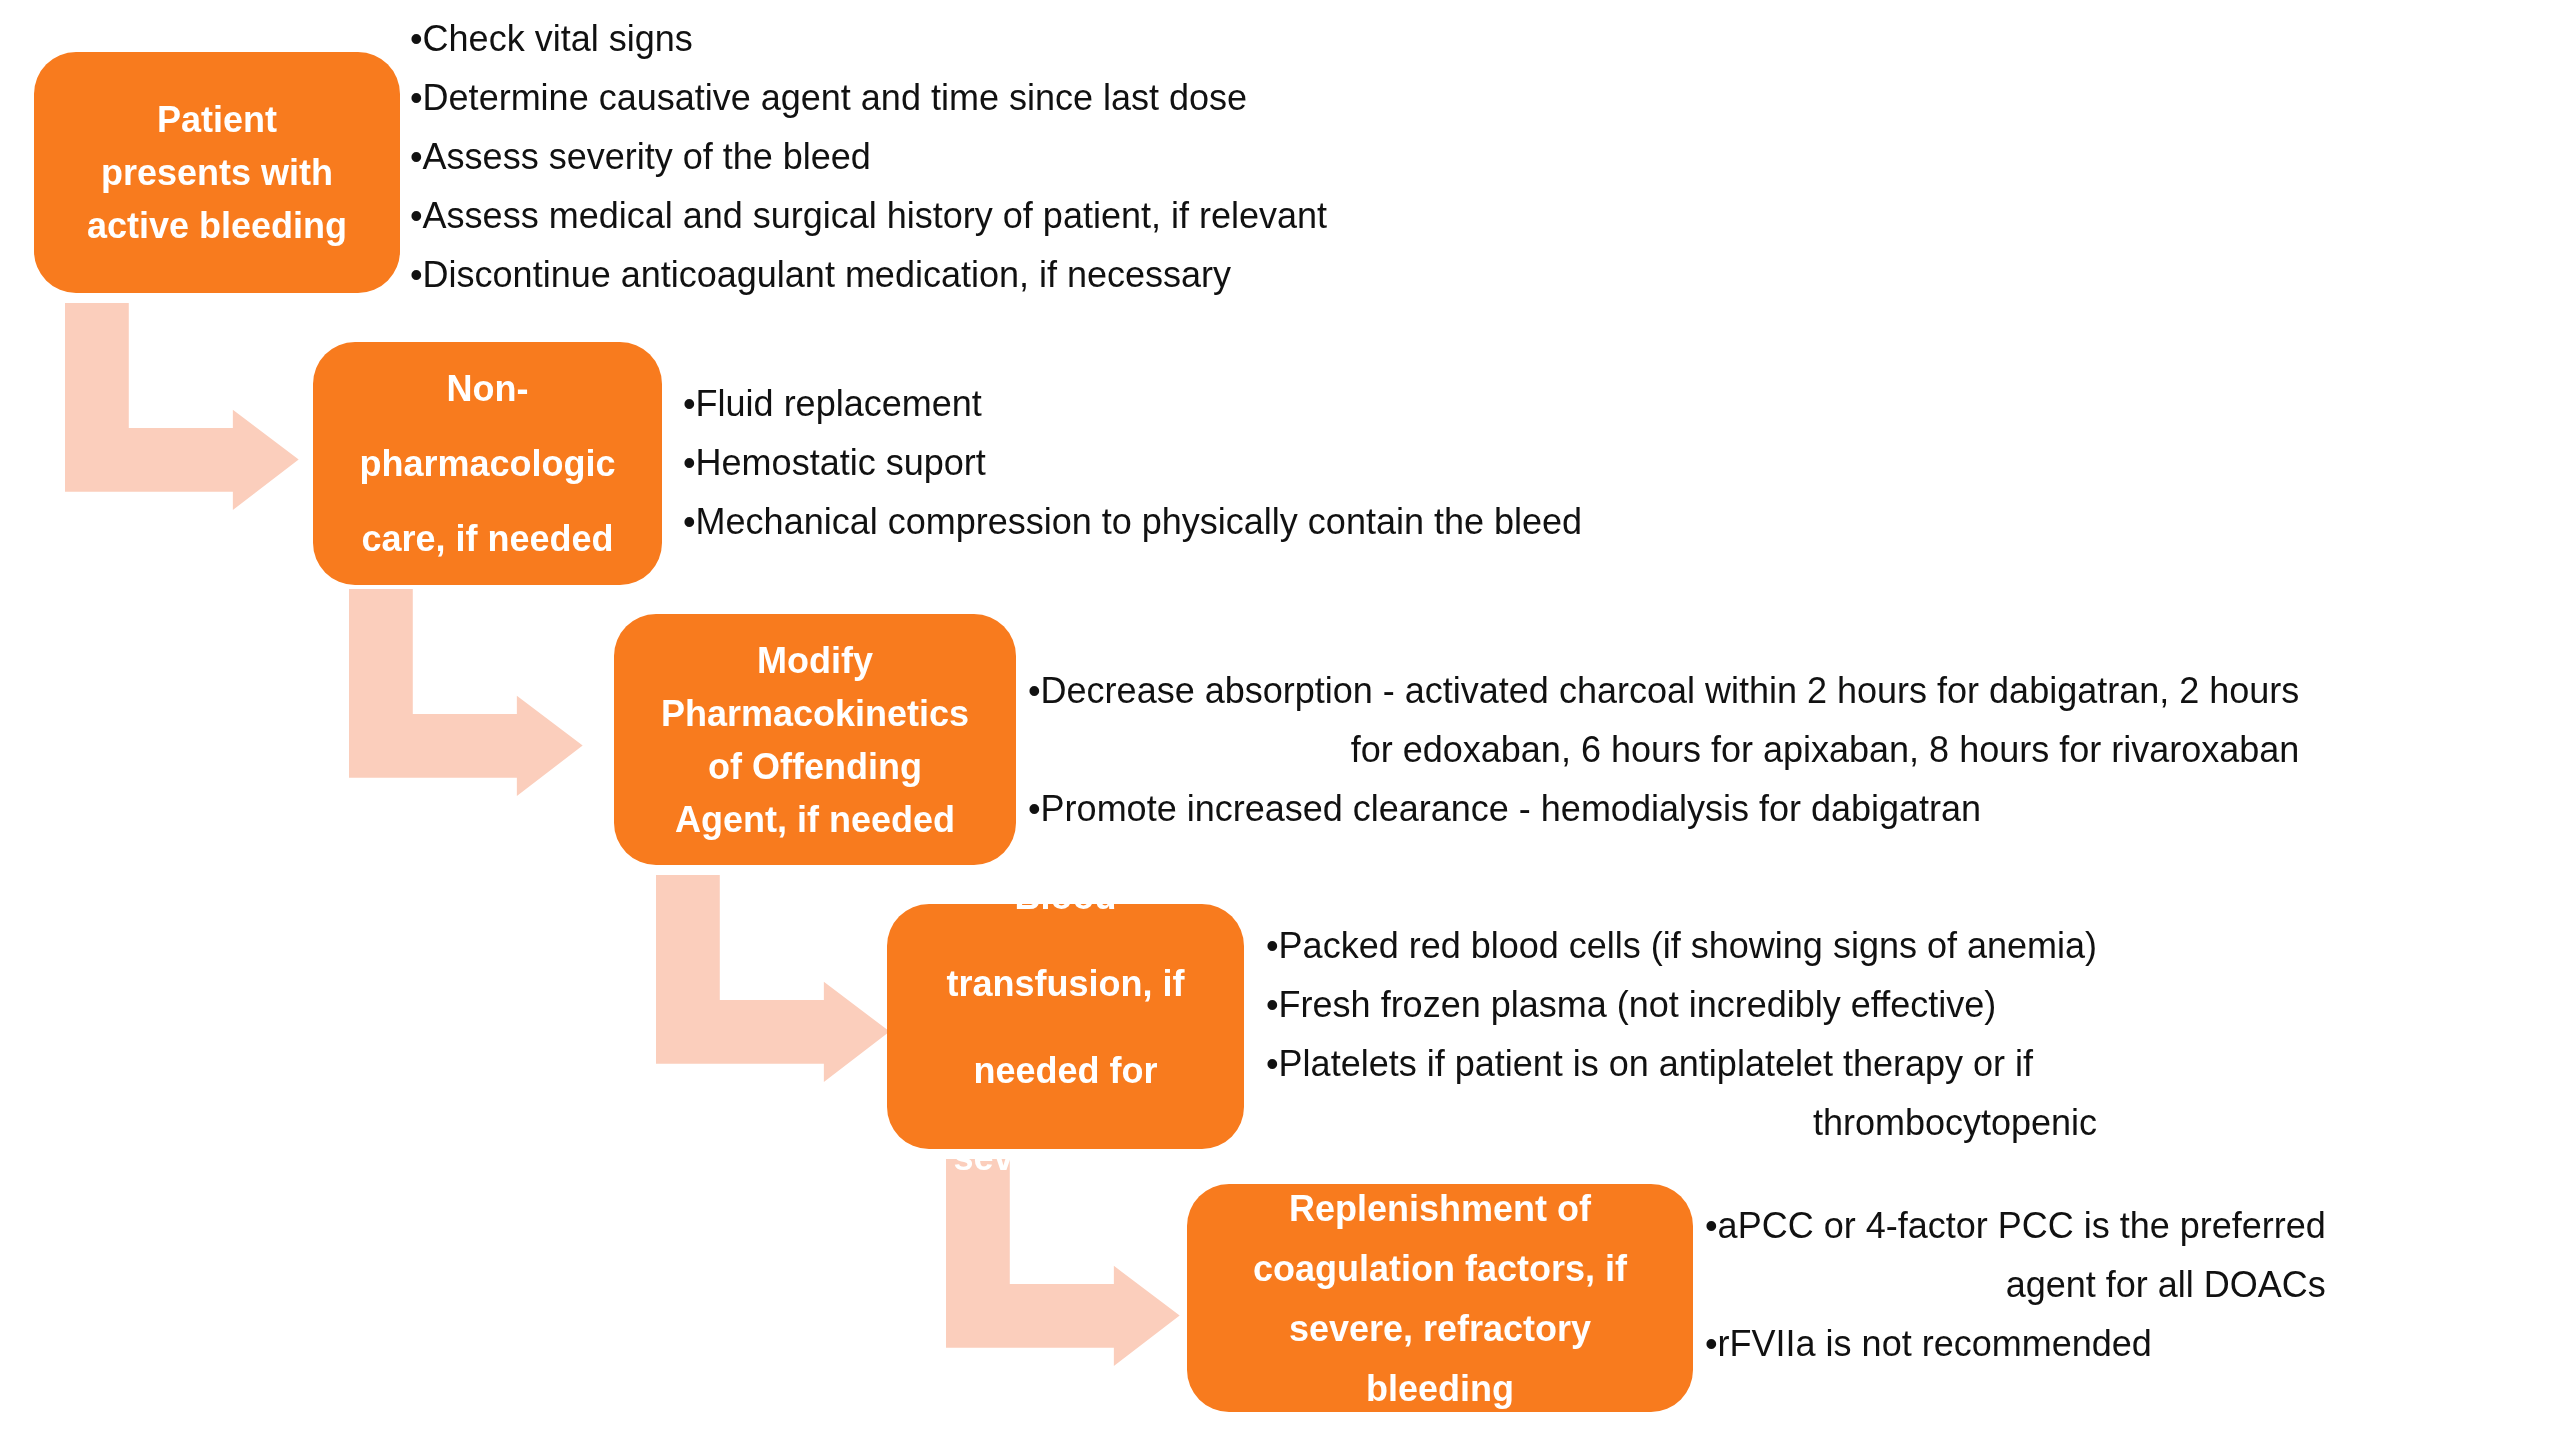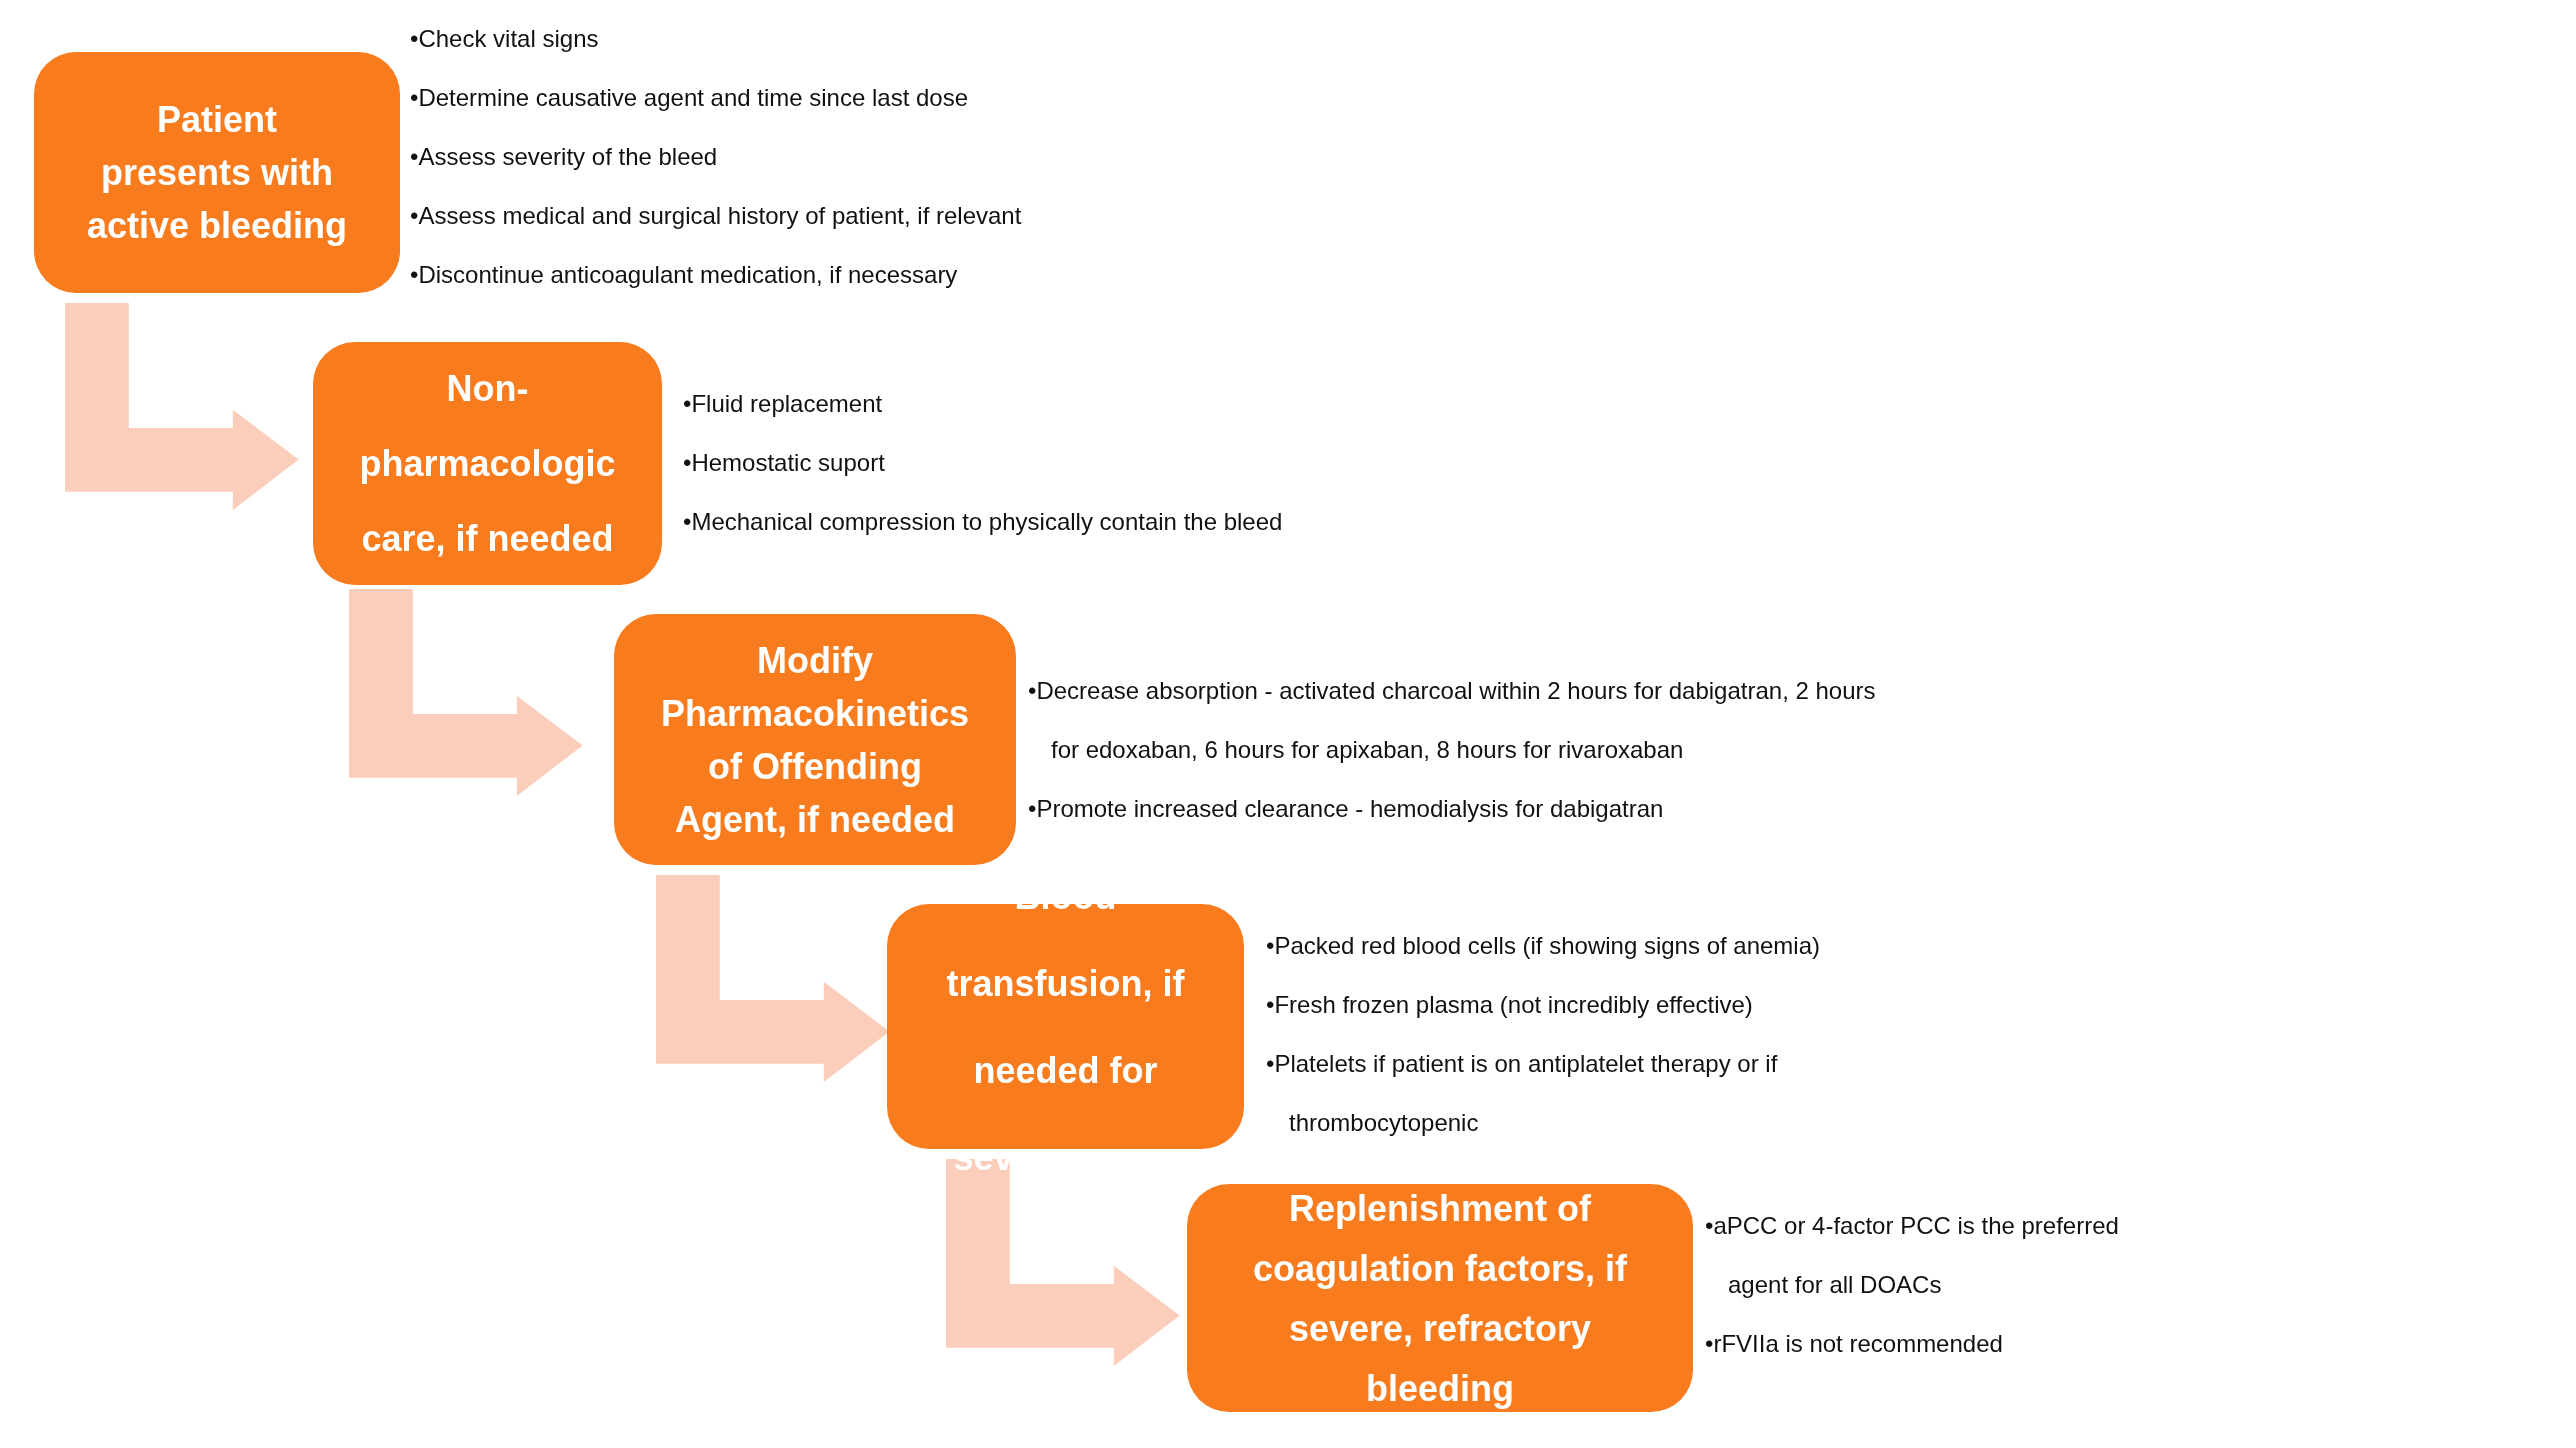--- a/index.html
+++ b/index.html
@@ -31,25 +31,25 @@
     font-weight:bold;
     line-height:53px;
     white-space:nowrap;
   }
 
   .arrow{position:absolute;z-index:1;}
   .arrow polygon{fill:var(--arrow-fill);}
 
   .bullet-list{position:absolute;color:var(--bullet-text);z-index:2;}
   .bullet-list .line{
-    font-size:24px;
+    font-size:36px;
     line-height:59px;
     white-space:nowrap;
   }
-  .bullet-list .line.cont{padding-left:23px;}
+  .bullet-list .line.cont{padding-left:23px;text-align:right;}
 </style>
 </head>
 <body>
 
 <div class="canvas">
 
   <div class="flow-box" style="left:34px;top:52px;width:366px;height:241px;">
     <div class="box-line">Patient</div>
     <div class="box-line">presents with</div>
     <div class="box-line">active bleeding</div>

